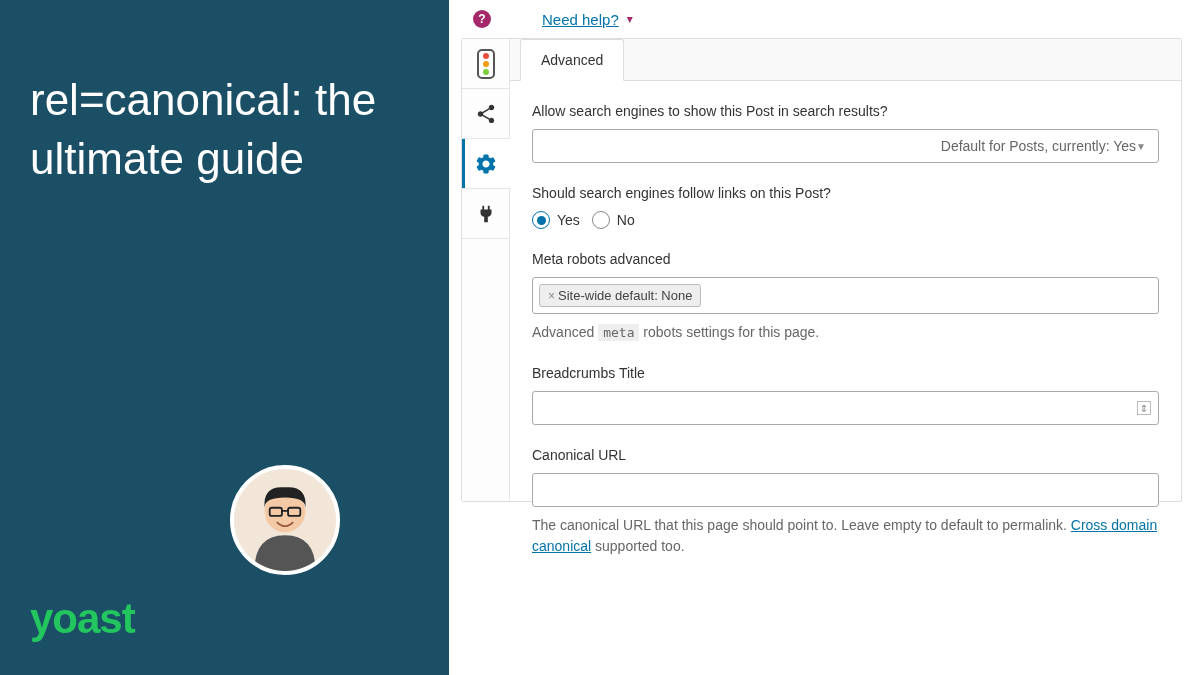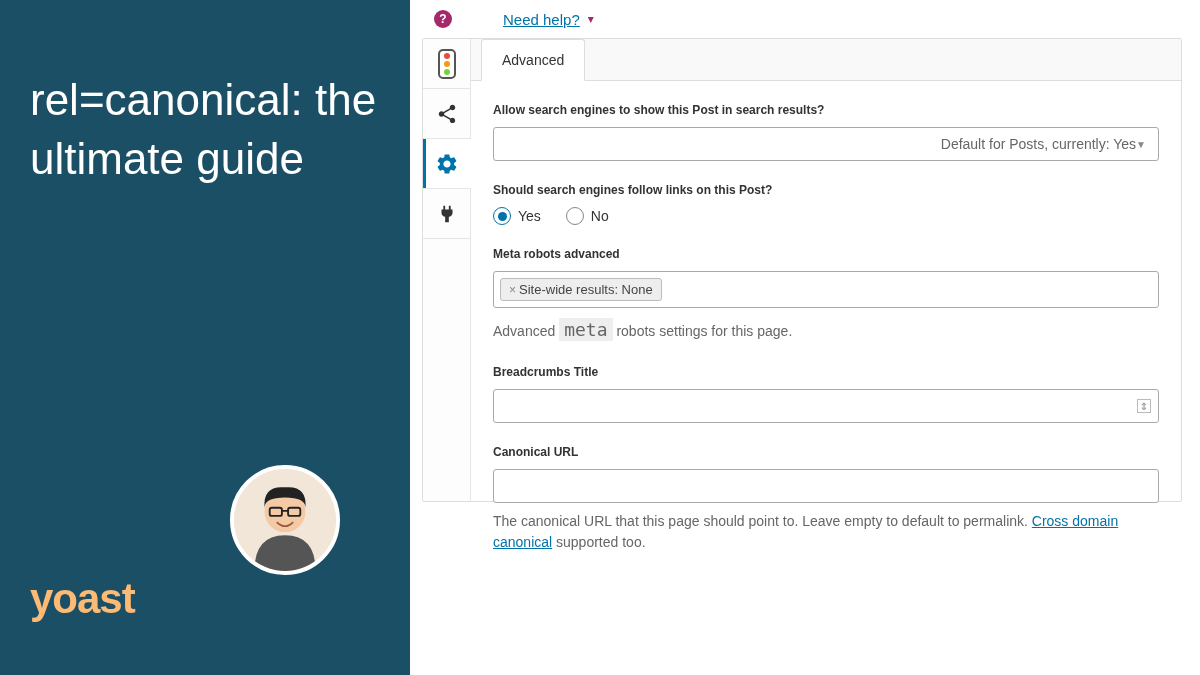--- a/index.html
+++ b/index.html
@@ -1,39 +1,39 @@
 <!DOCTYPE html>
 <html><head>
 <meta charset="utf-8">
 <style>
   * { box-sizing: border-box; margin: 0; padding: 0; }
   html, body { width: 1200px; height: 675px; font-family: -apple-system, BlinkMacSystemFont, "Segoe UI", Helvetica, Arial, sans-serif; }
   .page { display: flex; width: 1200px; height: 675px; }
   .left-panel {
-    width: 410px;
+    width: 449px;
     height: 675px;
     background: #1b4f66;
     color: #fff;
     position: relative;
     padding: 70px 30px 30px 30px;
     flex-shrink: 0;
   }
   .left-title {
     font-size: 44px;
     line-height: 1.35;
     font-weight: 400;
     color: #fff;
   }
   .logo {
     position: absolute;
     left: 30px;
-    bottom: 52px;
+    bottom: 32px;
     font-size: 42px;
     font-weight: 700;
-    color: #fdba74;
+    color: #22c55e;
     letter-spacing: -1px;
     font-family: Arial, sans-serif;
   }
   .avatar {
     position: absolute;
     left: 230px;
     bottom: 100px;
     width: 110px;
     height: 110px;
     border-radius: 50%;
@@ -81,46 +81,46 @@
   .tl-dot { width: 6px; height: 6px; border-radius: 50%; }
   .content-area { flex: 1; padding: 0; }
   .tab-bar { border-bottom: 1px solid #ddd; background: #f9f9f9; padding-left: 10px; }
   .tab {
     display: inline-block; padding: 12px 20px; background: #fff;
     border: 1px solid #ddd; border-bottom: 1px solid #fff; margin-bottom: -1px;
     font-size: 14px; color: #333; border-radius: 3px 3px 0 0;
   }
   .tab-content { padding: 22px 22px 10px 22px; font-size: 14px; color: #333; }
   .field { margin-bottom: 22px; }
-  .field-label { font-weight: 700; color: #333; font-size: 12px; margin-bottom: 10px; display: block; }
+  .field-label { font-weight: 400; color: #333; font-size: 14px; margin-bottom: 10px; display: block; }
   .select-box {
     border: 1px solid #aaa; border-radius: 3px; padding: 8px 12px; font-size: 14px;
     background: #fff; display: flex; align-items: center; justify-content: flex-end; cursor: pointer;
     color: #666;
   }
   .select-caret { color: #888; font-size: 10px; }
-  .radio-row { display: flex; gap: 25px; align-items: center; }
+  .radio-row { display: flex; gap: 12px; align-items: center; }
   .radio-opt { display: flex; align-items: center; gap: 7px; font-size: 14px; color: #333; cursor: pointer; }
   .radio-circle {
     width: 18px; height: 18px; border: 1.5px solid #888; border-radius: 50%;
     display: inline-flex; align-items: center; justify-content: center; background: #fff;
   }
   .radio-circle.checked { border-color: #0073aa; }
   .radio-dot { width: 9px; height: 9px; background: #0073aa; border-radius: 50%; }
   .tag-input {
     border: 1px solid #aaa; border-radius: 3px; padding: 6px; background: #fff; min-height: 36px;
     display: flex; align-items: center;
   }
   .tag-chip {
     border: 1px solid #bbb; background: #eee; border-radius: 3px; padding: 3px 8px;
     font-size: 13px; color: #444; display: inline-flex; align-items: center; gap: 1px;
   }
   .tag-x { color: #888; font-size: 12px; margin-right: 2px; }
   .helper-text { font-size: 14px; color: #666; margin-top: 8px; line-height: 1.5; }
-  .code-chip { background: #eee; padding: 1px 5px; font-family: Menlo, Consolas, monospace; font-size: 18px; }
+  .code-chip { background: #eee; padding: 1px 5px; font-family: Menlo, Consolas, monospace; font-size: 13px; }
   .text-input {
     width: 100%; border: 1px solid #aaa; border-radius: 3px; padding: 8px 10px;
     font-size: 14px; background: #fff; color: #333; position: relative;
   }
   .input-indicator {
     position: absolute; right: 8px; top: 50%; transform: translateY(-50%);
     width: 14px; height: 14px; border: 1px solid #bbb; font-size: 10px; color: #888;
     display: inline-flex; align-items: center; justify-content: center; background: #fff;
   }
   .input-wrapper { position: relative; }
@@ -209,21 +209,21 @@
                 <span>No</span>
               </label>
             </div>
           </div>
 
           <div class="field">
             <label class="field-label">Meta robots advanced</label>
             <div class="tag-input">
               <span class="tag-chip">
                 <span class="tag-x">×</span>
-                <span>Site-wide results: None</span>
+                <span>Site-wide default: None</span>
               </span>
             </div>
             <div class="helper-text">
               <span>Advanced </span><span class="code-chip">meta</span><span> robots settings for this page.</span>
             </div>
           </div>
 
           <div class="field">
             <label class="field-label">Breadcrumbs Title</label>
             <div class="input-wrapper">

